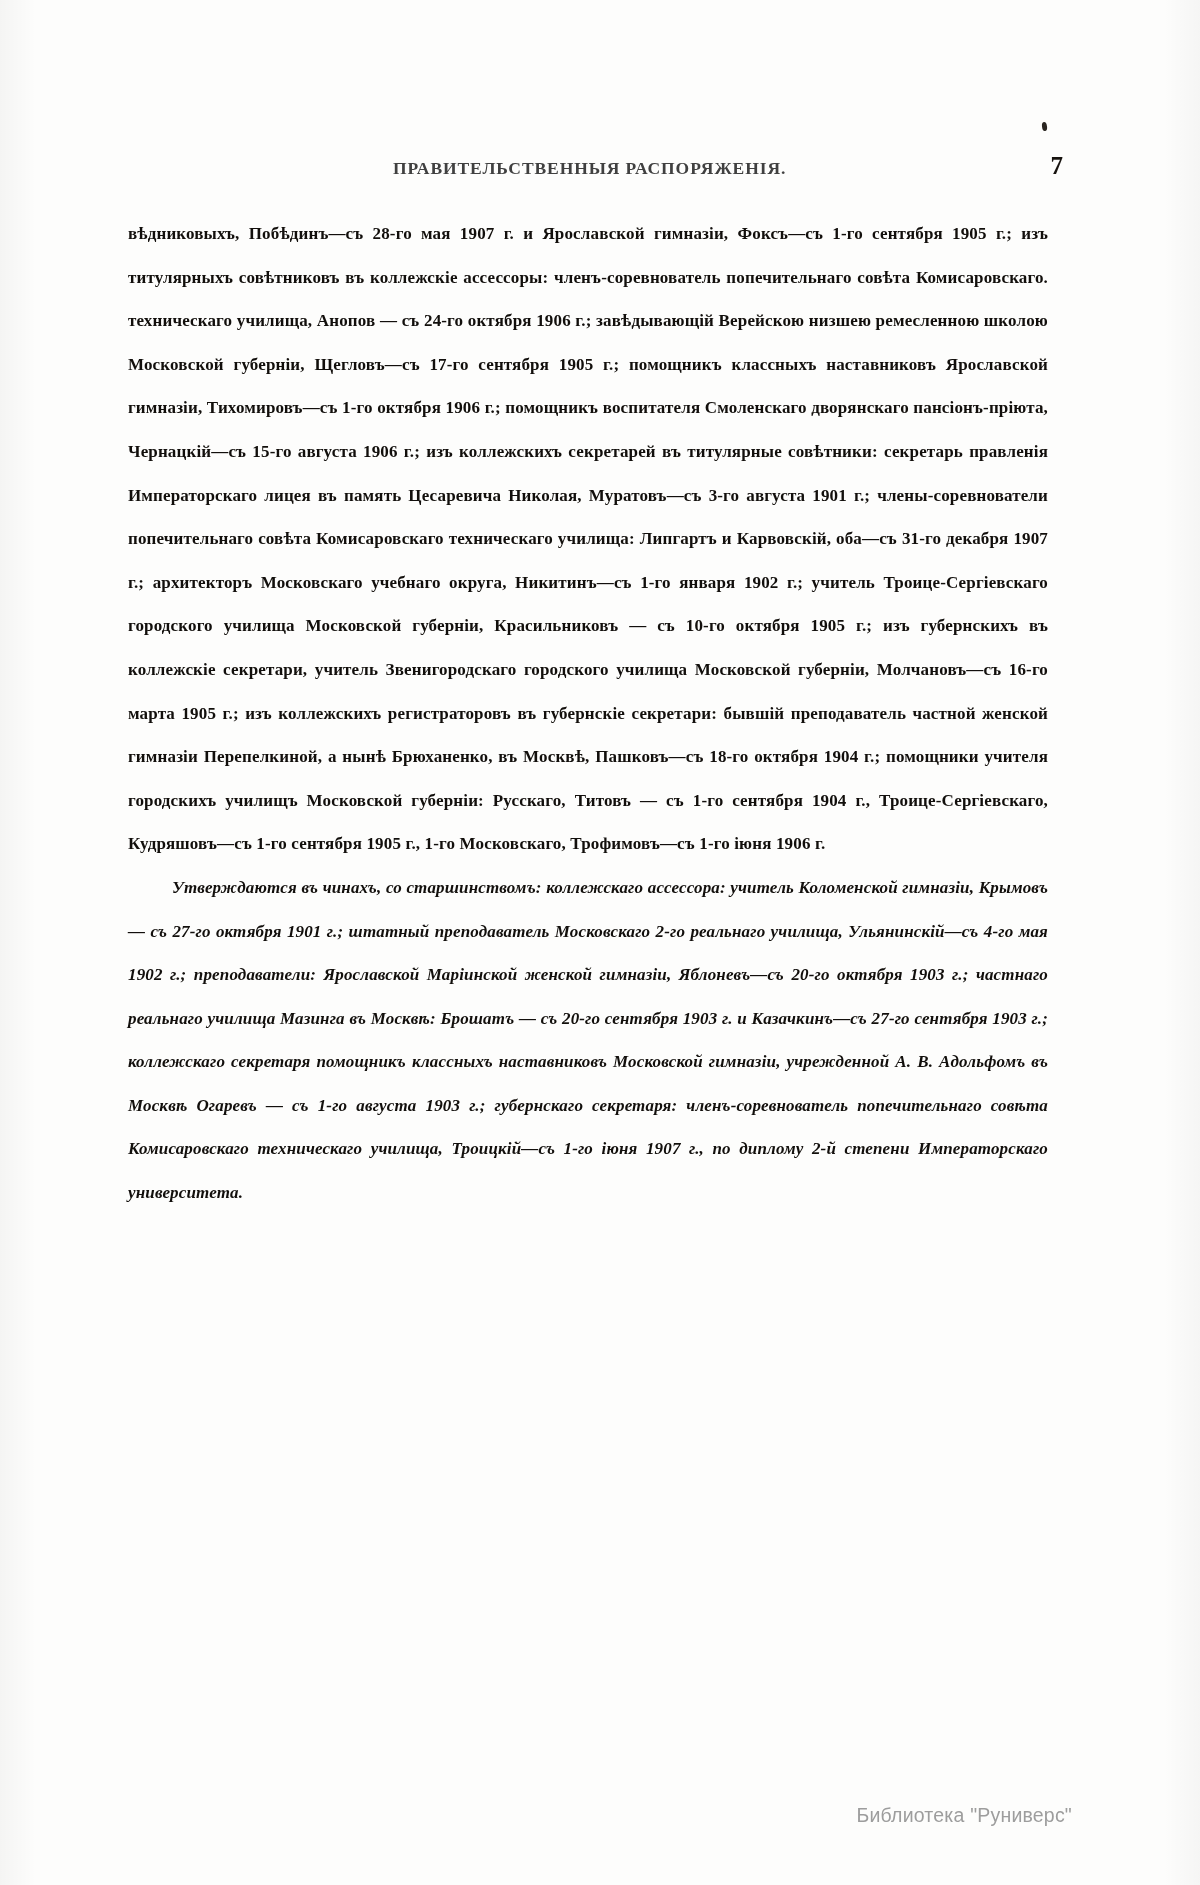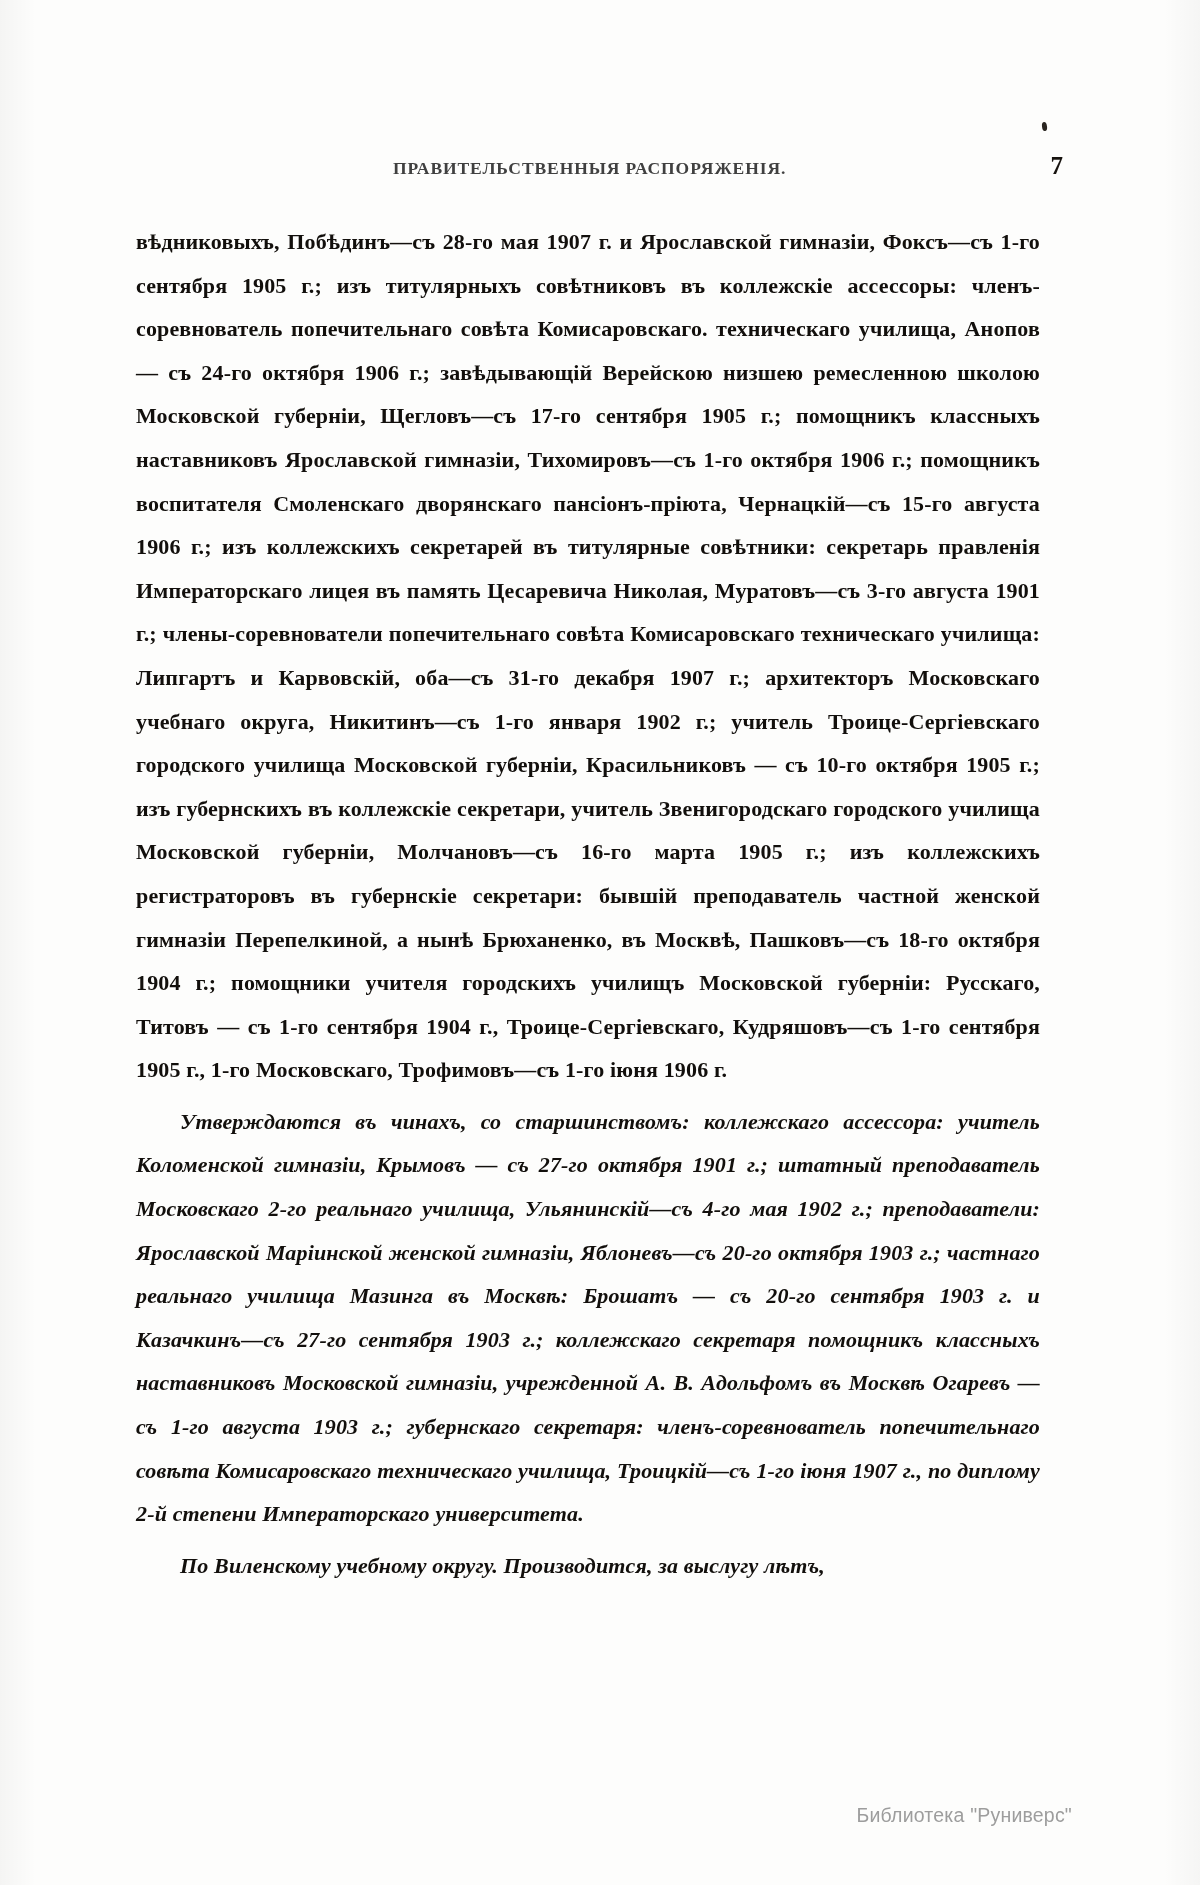--- a/index.html
+++ b/index.html
@@ -67,23 +67,23 @@
     transform: rotate(-8deg);
   }
   
   .body-col {
     position: absolute;
     left: 0;
     top: 62px;
     width: 920px;
   }
   p.para {
-    margin: 8px;
+    margin: 0;
     font-family: "Liberation Serif", serif;
-    font-size: 22px;
+    font-size: 17px;
     line-height: 43.6px;
     text-align: justify;
     text-justify: inter-word;
     letter-spacing: 0.15px;
     color: #120f0c;
     font-weight: 600;
     text-rendering: optimizeLegibility;
   }
   p.para + p.para {
     margin-top: 0;
@@ -129,20 +129,19 @@
 
     <div class="header-row">
       <div class="ink-dot"></div>
       <div class="running-head">ПРАВИТЕЛЬСТВЕННЫЯ РАСПОРЯЖЕНІЯ.</div>
       <div class="folio">7</div>
     </div>
 
     <div class="body-col">
       <p class="para">вѣдниковыхъ, Побѣдинъ—съ 28-го мая 1907 г. и Ярославской гимназіи, Фоксъ—съ 1-го сентября 1905 г.; изъ титулярныхъ совѣтниковъ въ коллежскіе ассессоры: членъ-соревнователь попечительнаго совѣта Комисаровскаго. техническаго училища, Анопов — съ 24-го октября 1906 г.; завѣдывающій Верейскою низшею ремесленною школою Московской губерніи, Щегловъ—съ 17-го сентября 1905 г.; помощникъ классныхъ наставниковъ Ярославской гимназіи, Тихомировъ—съ 1-го октября 1906 г.; помощникъ воспитателя Смоленскаго дворянскаго пансіонъ-пріюта, Чернацкій—съ 15-го августа 1906 г.; изъ коллежскихъ секретарей въ титулярные совѣтники: секретарь правленія Императорскаго лицея въ память Цесаревича Николая, Муратовъ—съ 3-го августа 1901 г.; члены-соревнователи попечительнаго совѣта Комисаровскаго техническаго училища: Липгартъ и Карвовскій, оба—съ 31-го декабря 1907 г.; архитекторъ Московскаго учебнаго округа, Никитинъ—съ 1-го января 1902 г.; учитель Троице-Сергіевскаго городского училища Московской губерніи, Красильниковъ — съ 10-го октября 1905 г.; изъ губернскихъ въ коллежскіе секретари, учитель Звенигородскаго городского училища Московской губерніи, Молчановъ—съ 16-го марта 1905 г.; изъ коллежскихъ регистраторовъ въ губернскіе секретари: бывшій преподаватель частной женской гимназіи Перепелкиной, а нынѣ Брюханенко, въ Москвѣ, Пашковъ—съ 18-го октября 1904 г.; помощники учителя городскихъ училищъ Московской губерніи: Русскаго, Титовъ — съ 1-го сентября 1904 г., Троице-Сергіевскаго, Кудряшовъ—съ 1-го сентября 1905 г., 1-го Московскаго, Трофимовъ—съ 1-го іюня 1906 г.</p>
       <p class="para indent">Утверждаются въ чинахъ, со старшинствомъ: коллежскаго ассессора: учитель Коломенской гимназіи, Крымовъ — съ 27-го октября 1901 г.; штатный преподаватель Московскаго 2-го реальнаго училища, Ульянинскій—съ 4-го мая 1902 г.; преподаватели: Ярославской Маріинской женской гимназіи, Яблоневъ—съ 20-го октября 1903 г.; частнаго реальнаго училища Мазинга въ Москвѣ: Брошатъ — съ 20-го сентября 1903 г. и Казачкинъ—съ 27-го сентября 1903 г.; коллежскаго секретаря помощникъ классныхъ наставниковъ Московской гимназіи, учрежденной А. В. Адольфомъ въ Москвѣ Огаревъ — съ 1-го августа 1903 г.; губернскаго секретаря: членъ-соревнователь попечительнаго совѣта Комисаровскаго техническаго училища, Троицкій—съ 1-го іюня 1907 г., по диплому 2-й степени Императорскаго университета.</p>
-      <p class="para indent last-line-left">По Виленскому учебному округу. Производится, за выслугу лѣтъ,</p>
     </div>
 
   </div>
 
   <div class="watermark">Библиотека "Руниверс"</div>
 
 </div>
 
 </body></html>

